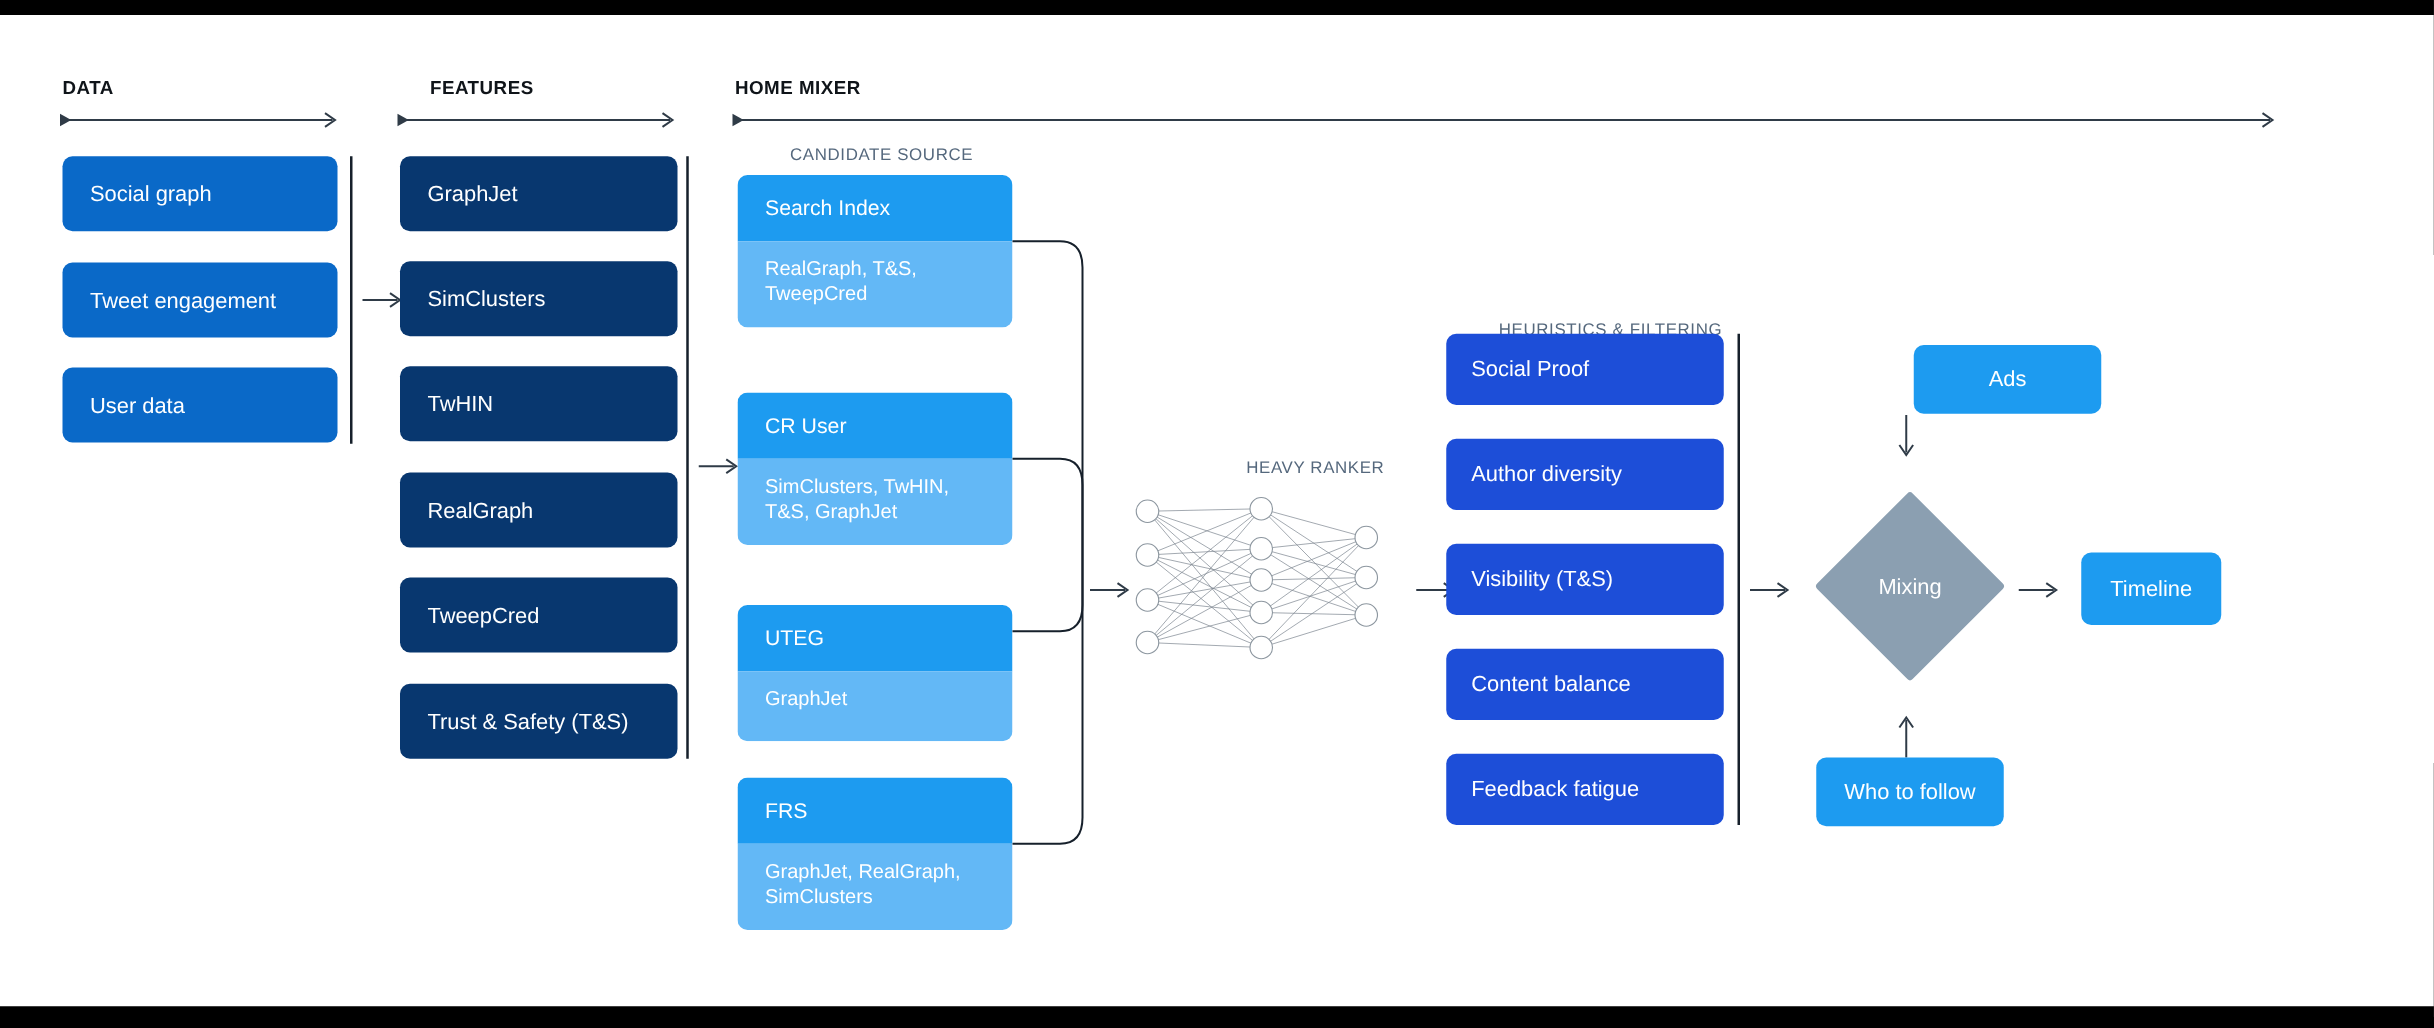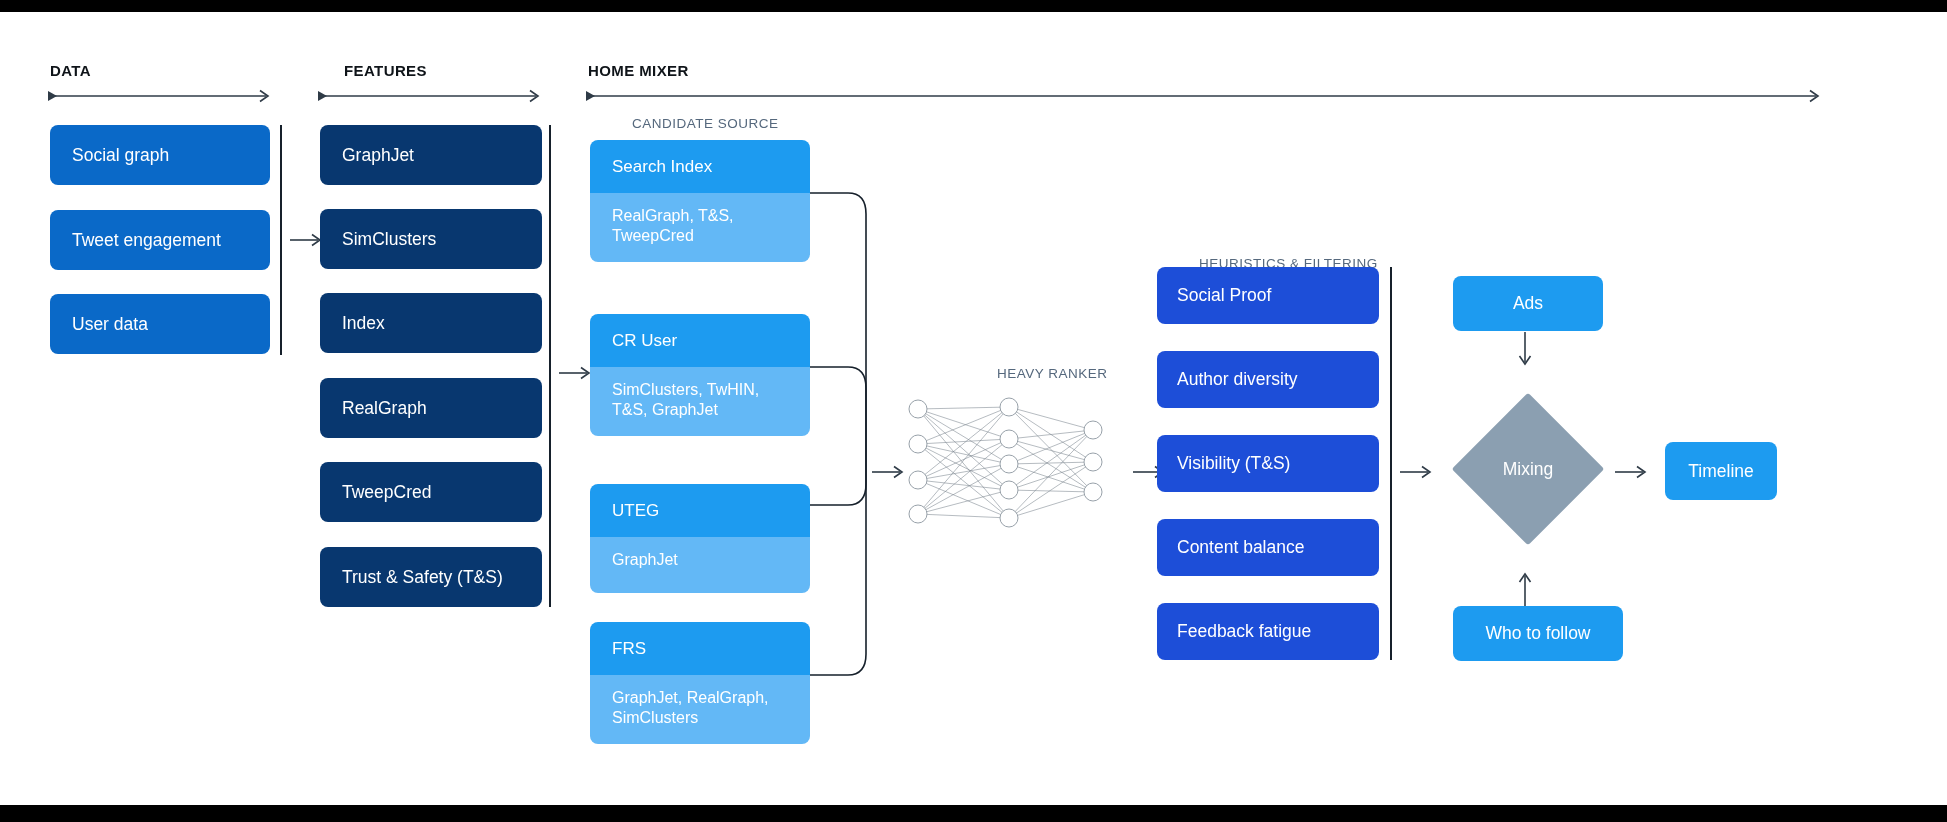--- a/index.html
+++ b/index.html
@@ -113,21 +113,21 @@
     <polyline points="22,1.5 30,7 22,12.5" fill="none" stroke="#2f3b47" stroke-width="1.6"></polyline>
   </svg>
 
   <div class="abs node feature-node" style="left:320px; top:113px;  width:222px; height:60px;">
     <span>GraphJet</span>
   </div>
   <div class="abs node feature-node" style="left:320px; top:197px; width:222px; height:60px;">
     <span>SimClusters</span>
   </div>
   <div class="abs node feature-node" style="left:320px; top:281px; width:222px; height:60px;">
-    <span>Index</span>
+    <span>TwHIN</span>
   </div>
   <div class="abs node feature-node" style="left:320px; top:366px; width:222px; height:60px;">
     <span>RealGraph</span>
   </div>
   <div class="abs node feature-node" style="left:320px; top:450px; width:222px; height:60px;">
     <span>TweepCred</span>
   </div>
   <div class="abs node feature-node" style="left:320px; top:535px; width:222px; height:60px;">
     <span>Trust &amp; Safety (T&amp;S)</span>
   </div>
@@ -251,38 +251,38 @@
   </div>
   <div class="abs node heur-node" style="left:1157px; top:591px; width:222px; height:57px;">
     <span>Feedback fatigue</span>
   </div>
   <div class="abs vrule" style="left:1390px; top:255px; height:393px;"></div>
   <svg class="abs" style="left:1400px; top:453px;" width="36" height="14">
     <line x1="0" y1="7" x2="28" y2="7" stroke="#2f3b47" stroke-width="1.6"></line>
     <polyline points="22,1.5 30,7 22,12.5" fill="none" stroke="#2f3b47" stroke-width="1.6"></polyline>
   </svg>
 
-  <div class="abs node out-node" style="left:1453px; top:264px; width:150px; height:55px;text-align:center;">
+  <div class="abs node out-node" style="left:1531px; top:264px; width:150px; height:55px;text-align:center;">
     <span>Ads</span>
   </div>
   <svg class="abs" style="left:1518px; top:320px;" width="14" height="38">
     <line x1="7" y1="0" x2="7" y2="30" stroke="#2f3b47" stroke-width="1.6"></line>
     <polyline points="1.5,24 7,32 12.5,24" fill="none" stroke="#2f3b47" stroke-width="1.6"></polyline>
   </svg>
 
   <div class="abs" style="left:1452px; top:381px; width:152px; height:152px;">
     <div class="diamond" style="width:108px; height:108px; position:absolute; left:22px; top:22px;"></div>
     <div class="diamond-label abs" style="left:0; top:0;">Mixing</div>
   </div>
 
   <svg class="abs" style="left:1518px; top:556px;" width="14" height="38">
     <line x1="7" y1="38" x2="7" y2="8" stroke="#2f3b47" stroke-width="1.6"></line>
     <polyline points="1.5,14 7,6 12.5,14" fill="none" stroke="#2f3b47" stroke-width="1.6"></polyline>
   </svg>
-  <div class="abs node out-node" style="left:1453px; top:594px; width:170px; height:55px;">
+  <div class="abs node out-node" style="left:1453px; top:594px; width:150px; height:55px;">
     <span>Who to follow</span>
   </div>
 
   <svg class="abs" style="left:1615px; top:453px;" width="36" height="14">
     <line x1="0" y1="7" x2="28" y2="7" stroke="#2f3b47" stroke-width="1.6"></line>
     <polyline points="22,1.5 30,7 22,12.5" fill="none" stroke="#2f3b47" stroke-width="1.6"></polyline>
   </svg>
   <div class="abs node out-node" style="left:1665px; top:430px; width:112px; height:58px;">
     <span>Timeline</span>
   </div>

